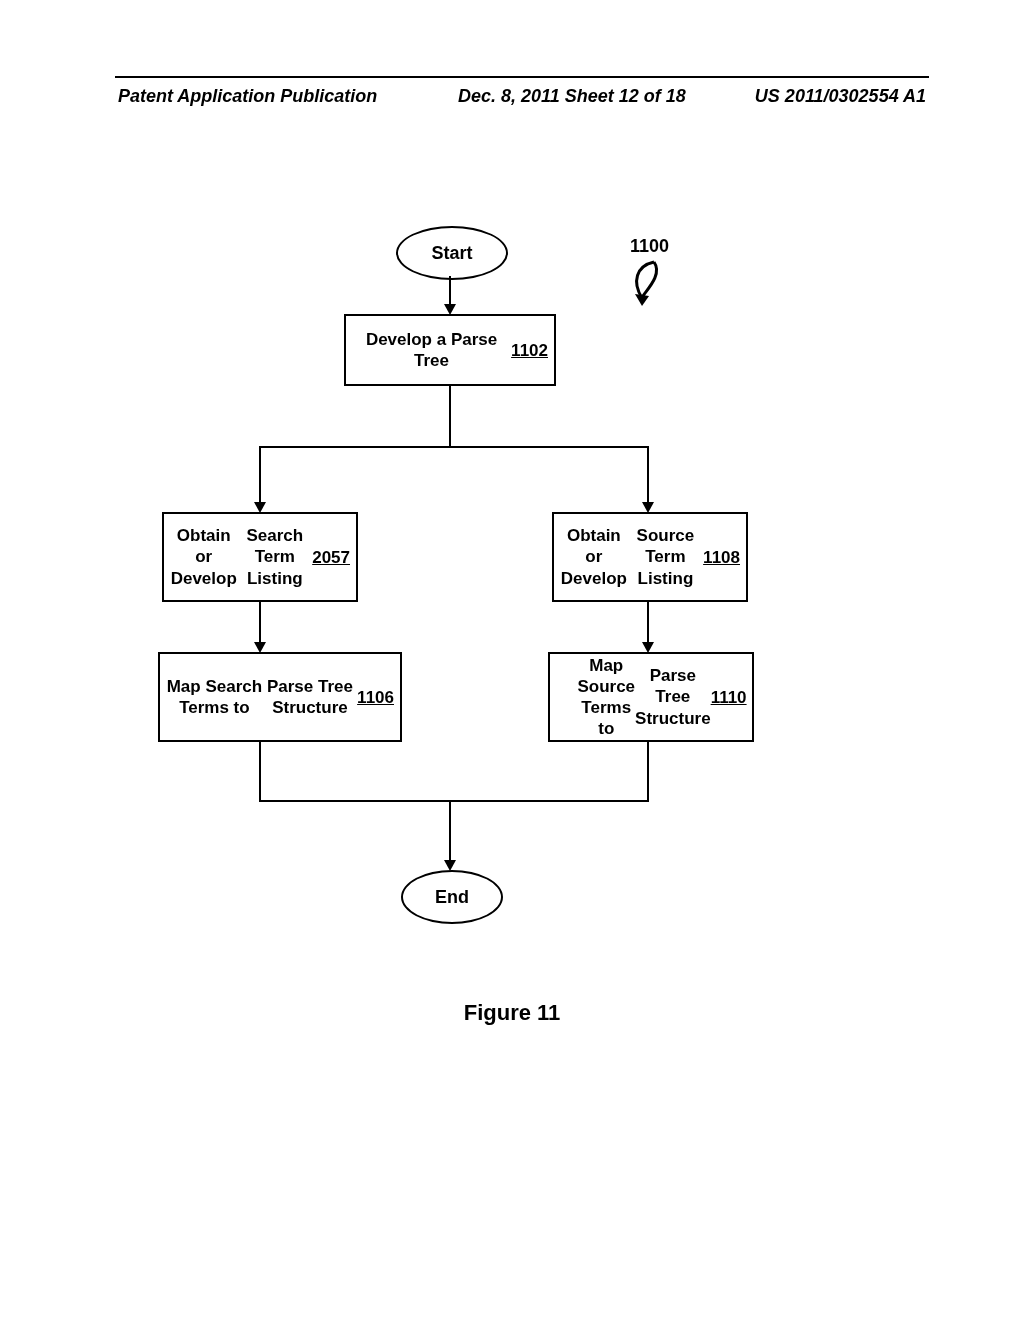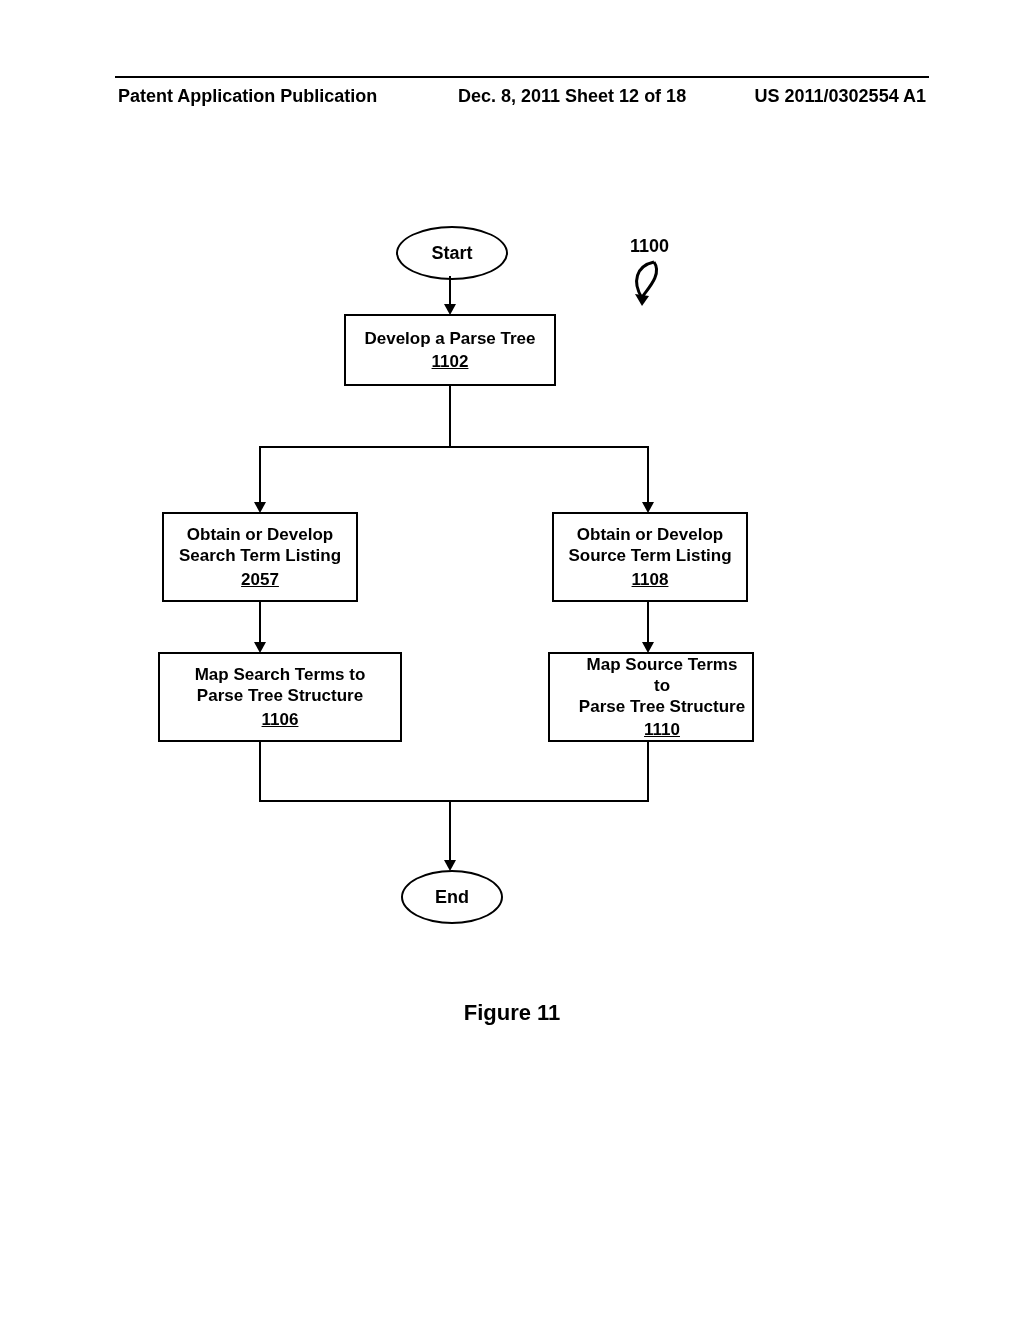--- a/index.html
+++ b/index.html
@@ -21,20 +21,21 @@
     left: 115px;
     right: 95px;
     top: 76px;
     border-top: 2px solid #000;
   }
   .hdr {
     position: absolute;
     top: 86px;
     font-size: 18px;
     font-weight: bold;
+    font-style: italic;
   }
   .hdr.left  { left: 118px; }
   .hdr.mid   { left: 430px; margin-left: 28px; }
   .hdr.right { right: 98px; text-align: right; }
 
   .terminal {
     position: absolute;
     border: 2.5px solid #000;
     border-radius: 50%;
     background: #fff;
@@ -43,21 +44,20 @@
     justify-content: center;
     font-weight: bold;
     font-size: 18px;
   }
   .process {
     position: absolute;
     border: 2.5px solid #000;
     background: #fff;
     text-align: center;
     display: flex;
-    flex-direction: column;
     align-items: center;
     justify-content: center;
     font-weight: bold;
     font-size: 17px;
     line-height: 1.25;
     padding: 4px 6px;
     box-sizing: border-box;
   }
   .boxnum {
     text-decoration: underline;

